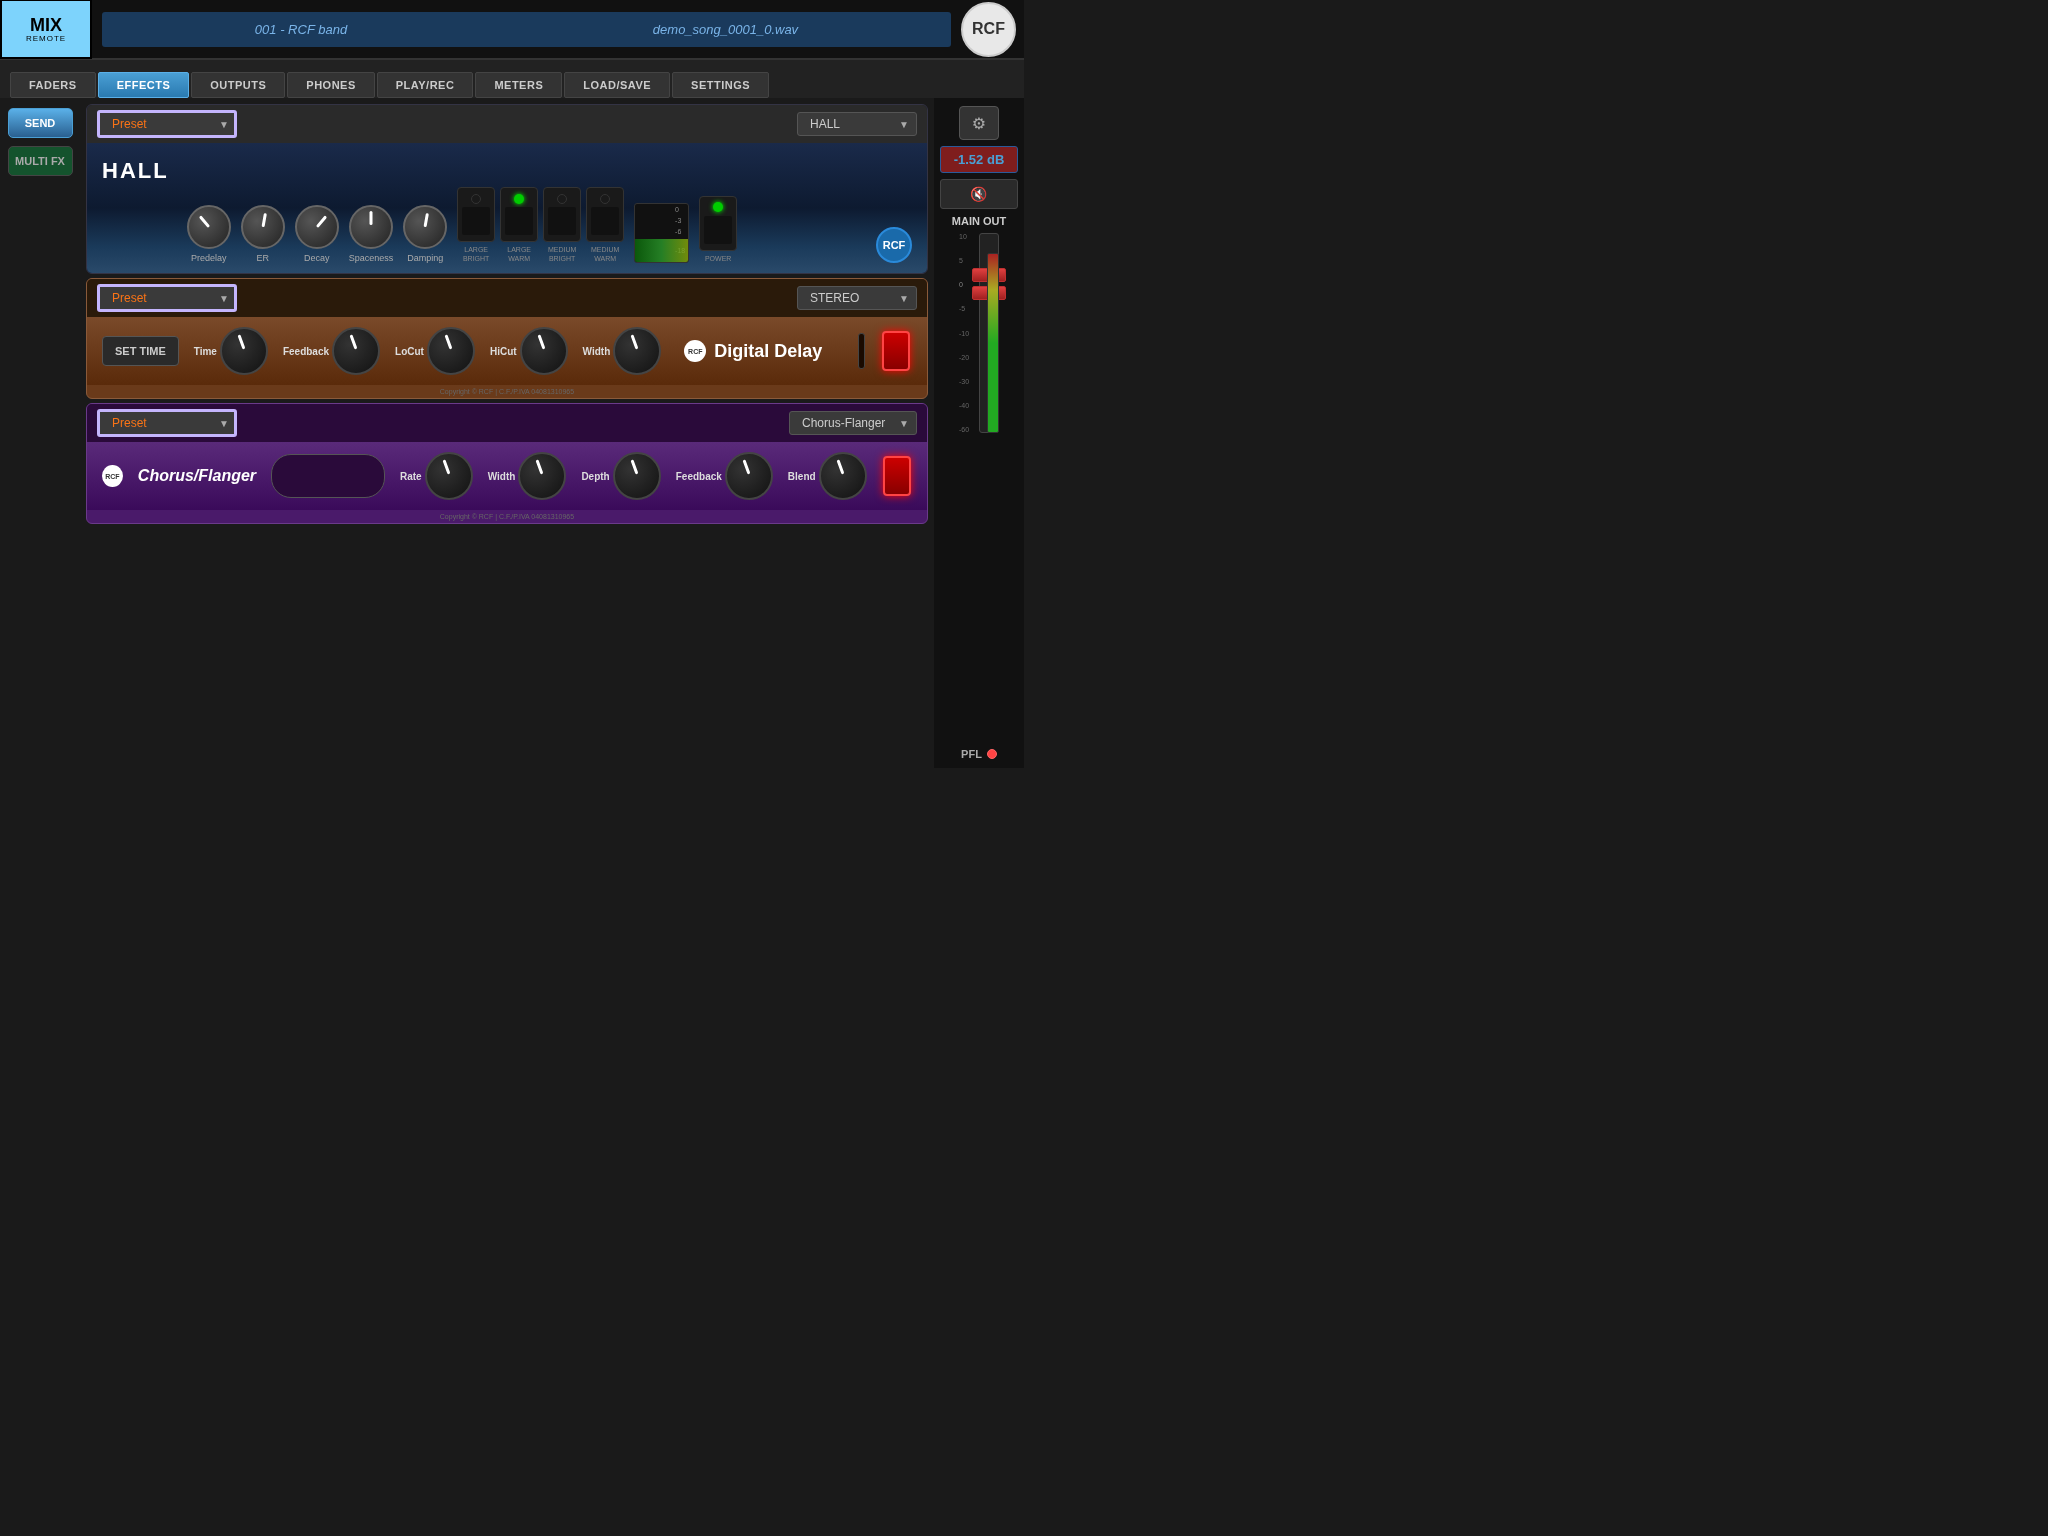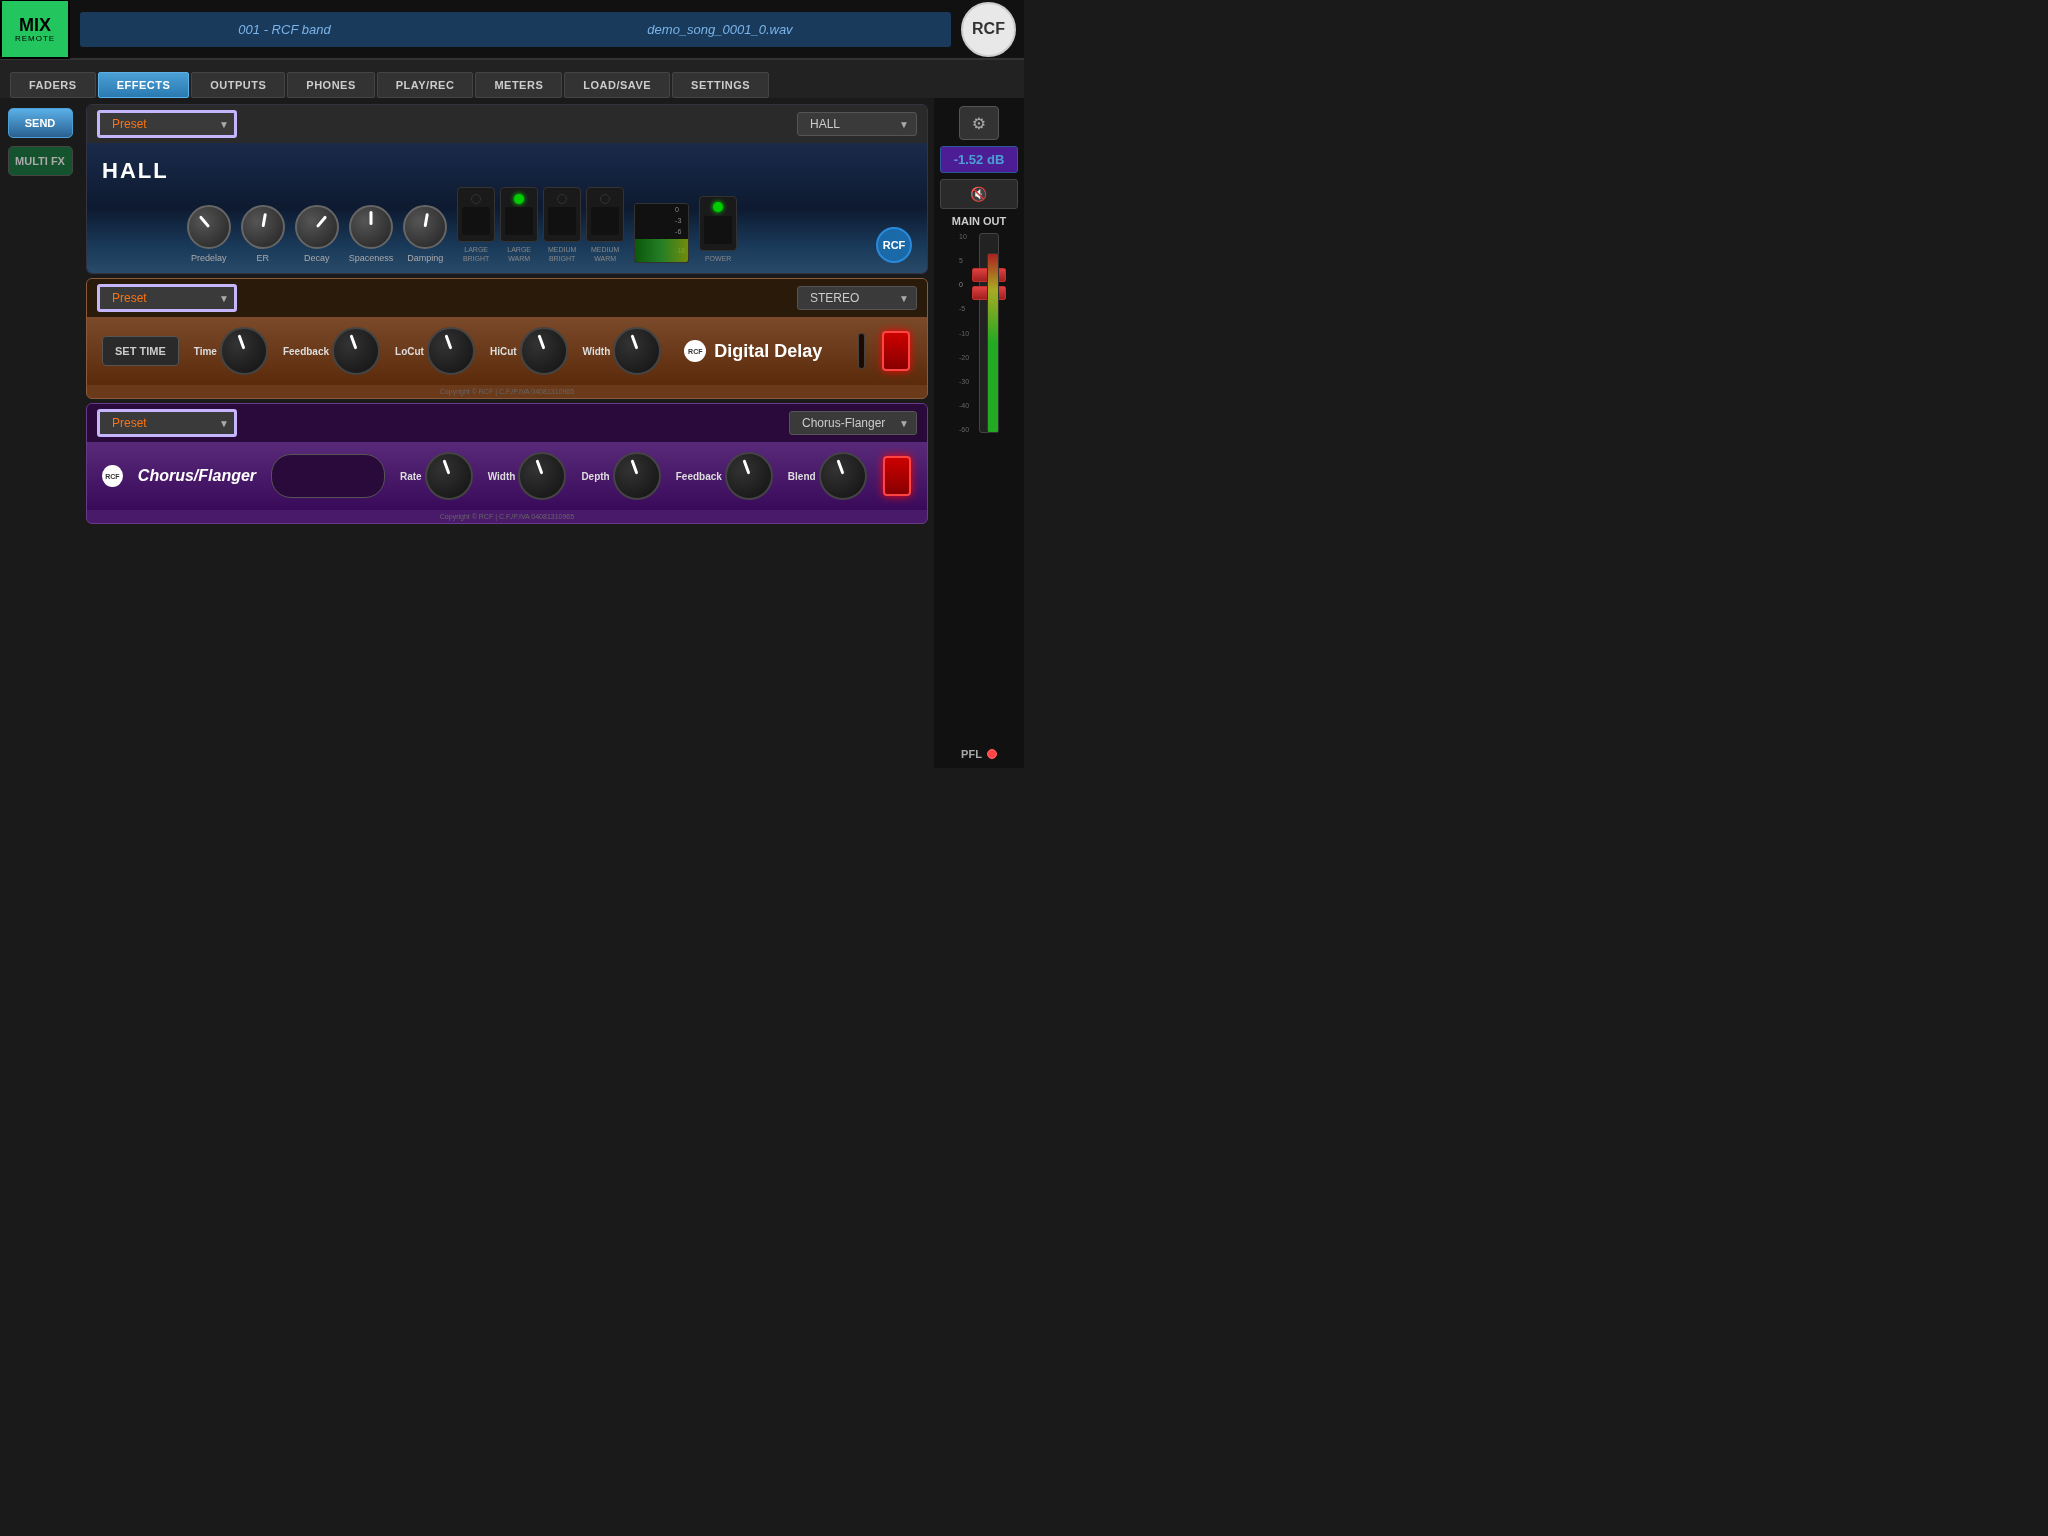--- a/index.html
+++ b/index.html
@@ -14,23 +14,23 @@
 
     
     .header {
       display: flex;
       align-items: center;
       height: 60px;
       background: #111;
       border-bottom: 2px solid #333;
     }
     .logo-box {
-      width: 70px;
+      width: 92px;
       height: 60px;
-      background: #22c55e;
+      background: #7dd3fc;
       display: flex;
       flex-direction: column;
       align-items: center;
       justify-content: center;
       border: 2px solid #000;
     }
     .logo-mix {
       font-size: 18px;
       font-weight: bold;
       color: #000;
@@ -161,21 +161,21 @@
       border: 1px solid #555;
       border-radius: 4px;
       display: flex;
       align-items: center;
       justify-content: center;
       cursor: pointer;
       color: #aaa;
       font-size: 16px;
     }
     .db-display {
-      background: #4c1d95;
+      background: #7f1d1d;
       color: #4a9fd4;
       font-size: 13px;
       font-weight: bold;
       padding: 5px 8px;
       border-radius: 3px;
       border: 1px solid #2a5a9a;
       width: 78px;
       text-align: center;
     }
     .mute-btn {

